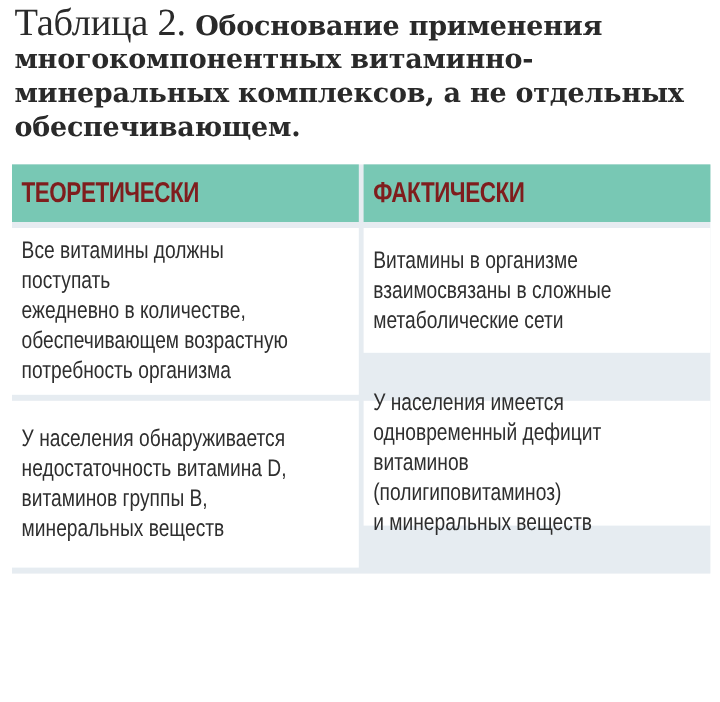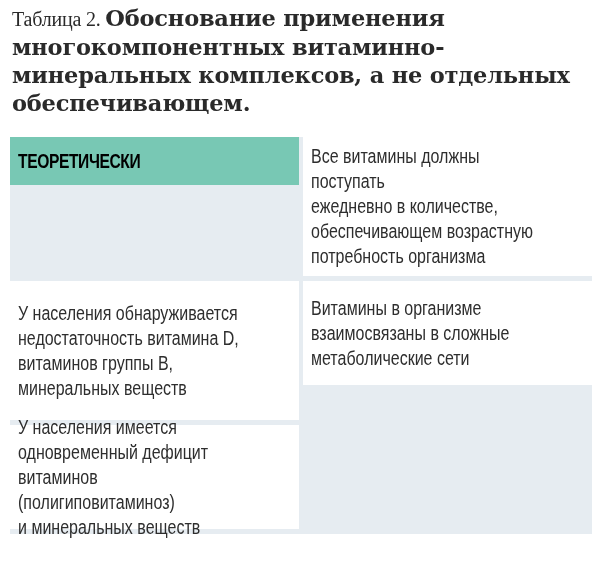--- a/index.html
+++ b/index.html
@@ -2,36 +2,36 @@
 <html><head>
 <meta charset="utf-8">
 <style>
   html, body { margin: 0; padding: 0; background: #ffffff; }
   body { width: 600px; height: 585px; position: relative; overflow: hidden; color: #2b2b2b; }
   .title {
     position: absolute; left: 12px; top: 4px; width: 580px;
     font-family: "DejaVu Serif", "Liberation Serif", serif;
     font-size: 22.5px; line-height: 28px; color: #2a2a2a; letter-spacing: -0.2px;
   }
-  .title .prefix { font-weight: normal; font-family: "Liberation Serif", serif; font-size: 20px; }
+  .title .prefix { font-weight: normal; font-family: "Liberation Serif", serif; font-size: 32px; }
   .title .bold { font-weight: bold; }
   .table {
     position: absolute; left: 10px; top: 137px; width: 582px;
     background: #e6ecf1;
     display: grid;
     grid-template-columns: 289px 289px;
     column-gap: 4px;
     row-gap: 5px;
     padding: 0 0 5px 0;
   }
   .hcell {
     background: #78c8b4; height: 48px;
     display: flex; align-items: center; padding-left: 8px;
     font-family: "Liberation Sans", sans-serif; font-weight: bold;
-    font-size: 20px; letter-spacing: -0.5px; color: #000000;
+    font-size: 24px; letter-spacing: -0.5px; color: #7f1d1d;
     transform-origin: left center;
   }
   .hcell span { display: inline-block; transform: scaleX(0.78); transform-origin: left center; }
   .cell {
     background: #ffffff; height: 139px; box-sizing: border-box;
     display: flex; align-items: center; padding-left: 8px;
   }
   .cell span {
     display: block; white-space: pre-line;
     font-family: "Liberation Sans", sans-serif; font-size: 20px; line-height: 25px;
@@ -43,39 +43,42 @@
 <body>
 
 <div class="title">
   <span class="prefix">Таблица 2. </span><span class="bold">Обоснование применения многокомпонентных витаминно-минеральных комплексов, а не отдельных обеспечивающем.</span>
 </div>
 
 <div class="table">
   <div class="hcell">
       <span>ТЕОРЕТИЧЕСКИ</span>
     </div>
+  <div class="hcell">
+      <span>ФАКТИЧЕСКИ</span>
+    </div>
 
   <div class="cell">
       <span>Все витамины должны поступать
 ежедневно в количестве,
 обеспечивающем возрастную
 потребность организма</span>
     </div>
 
+  <div class="cell r3">
+      <span>Витамины в организме
+взаимосвязаны в сложные
+метаболические сети</span>
+    </div>
+
   <div class="cell">
       <span>У населения обнаруживается
 недостаточность витамина D,
 витаминов группы B,
 минеральных веществ</span>
-    </div>
-
-  <div class="cell r3">
-      <span>Витамины в организме
-взаимосвязаны в сложные
-метаболические сети</span>
     </div>
   <div class="cell r3">
       <span>У населения имеется
 одновременный дефицит
 витаминов (полигиповитаминоз)
 и минеральных веществ</span>
     </div>
 </div>
 
 </body></html>

